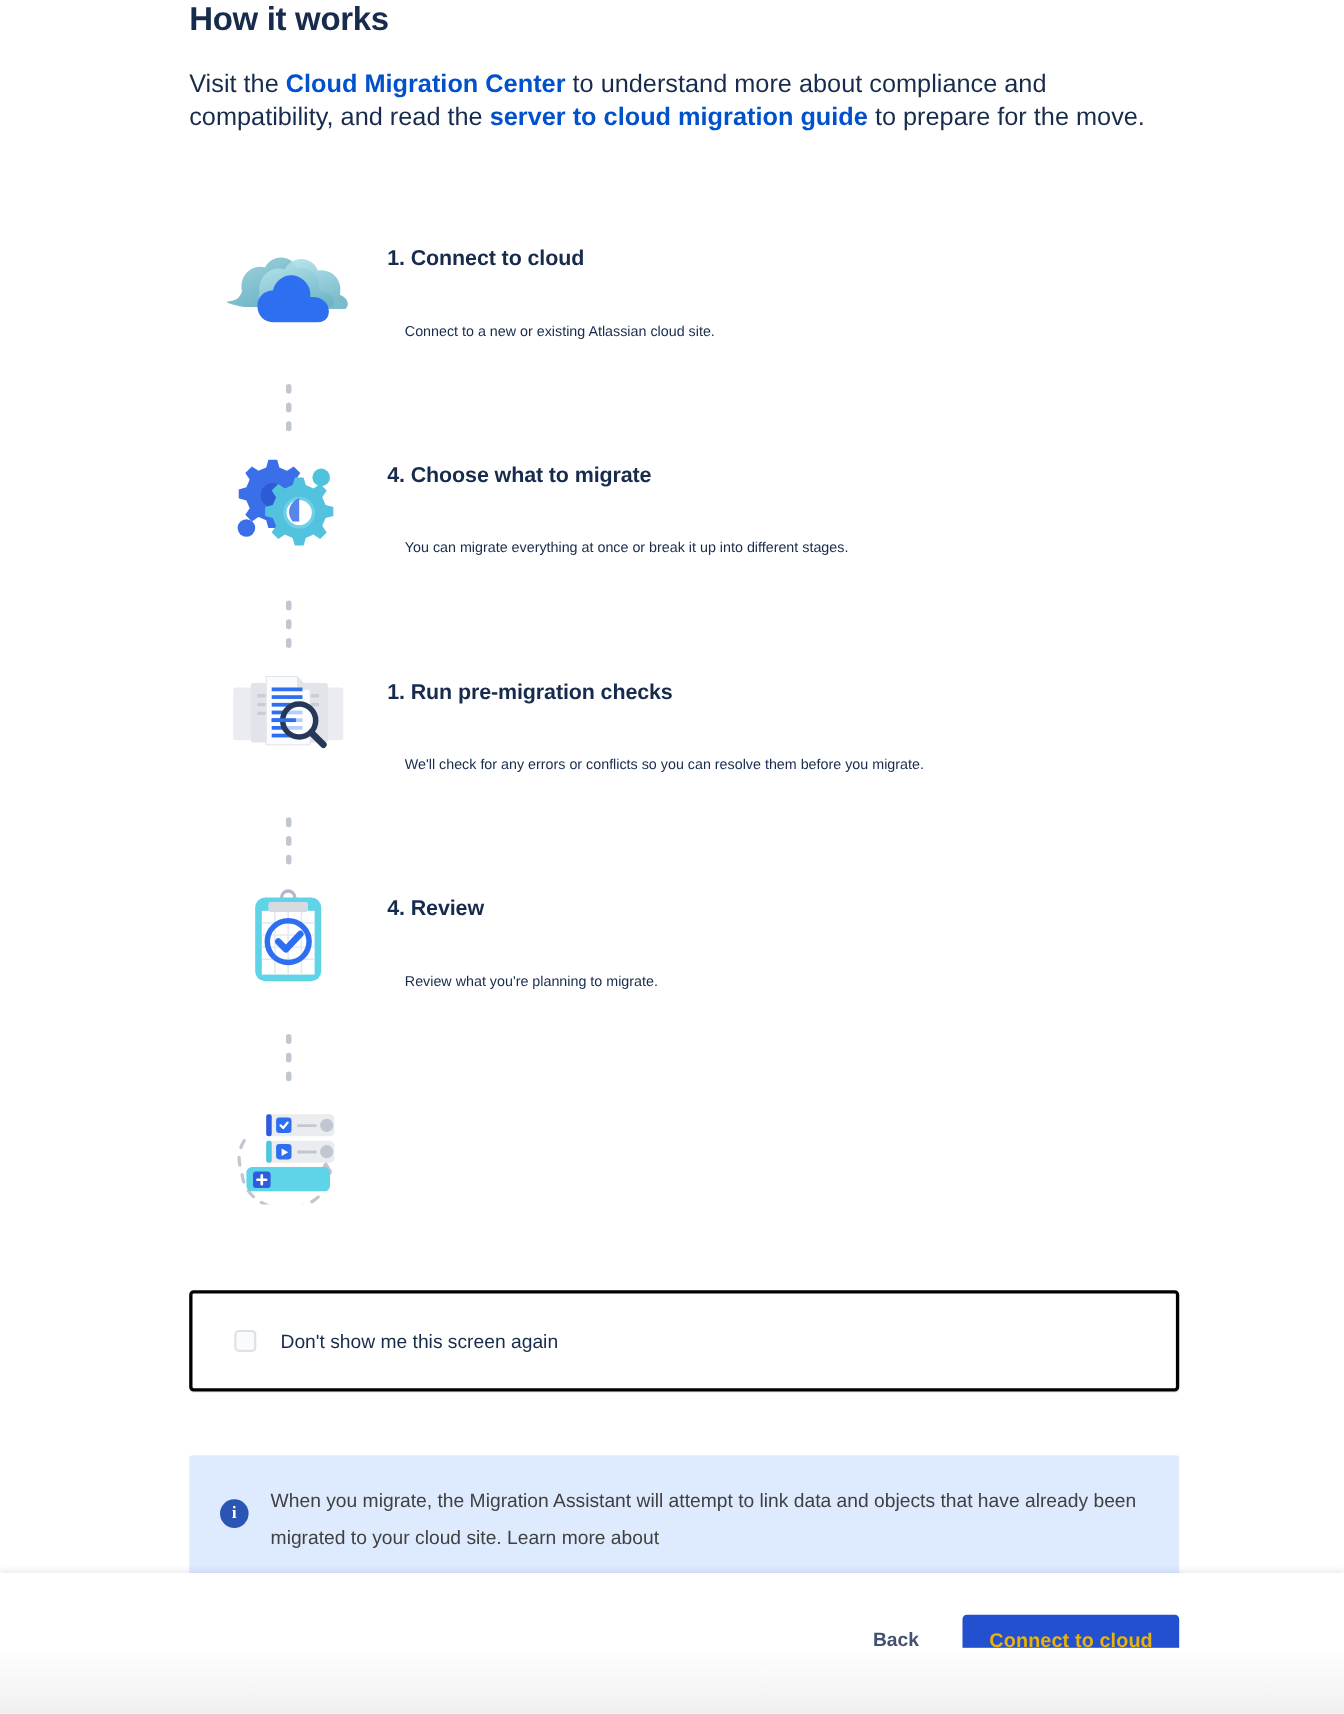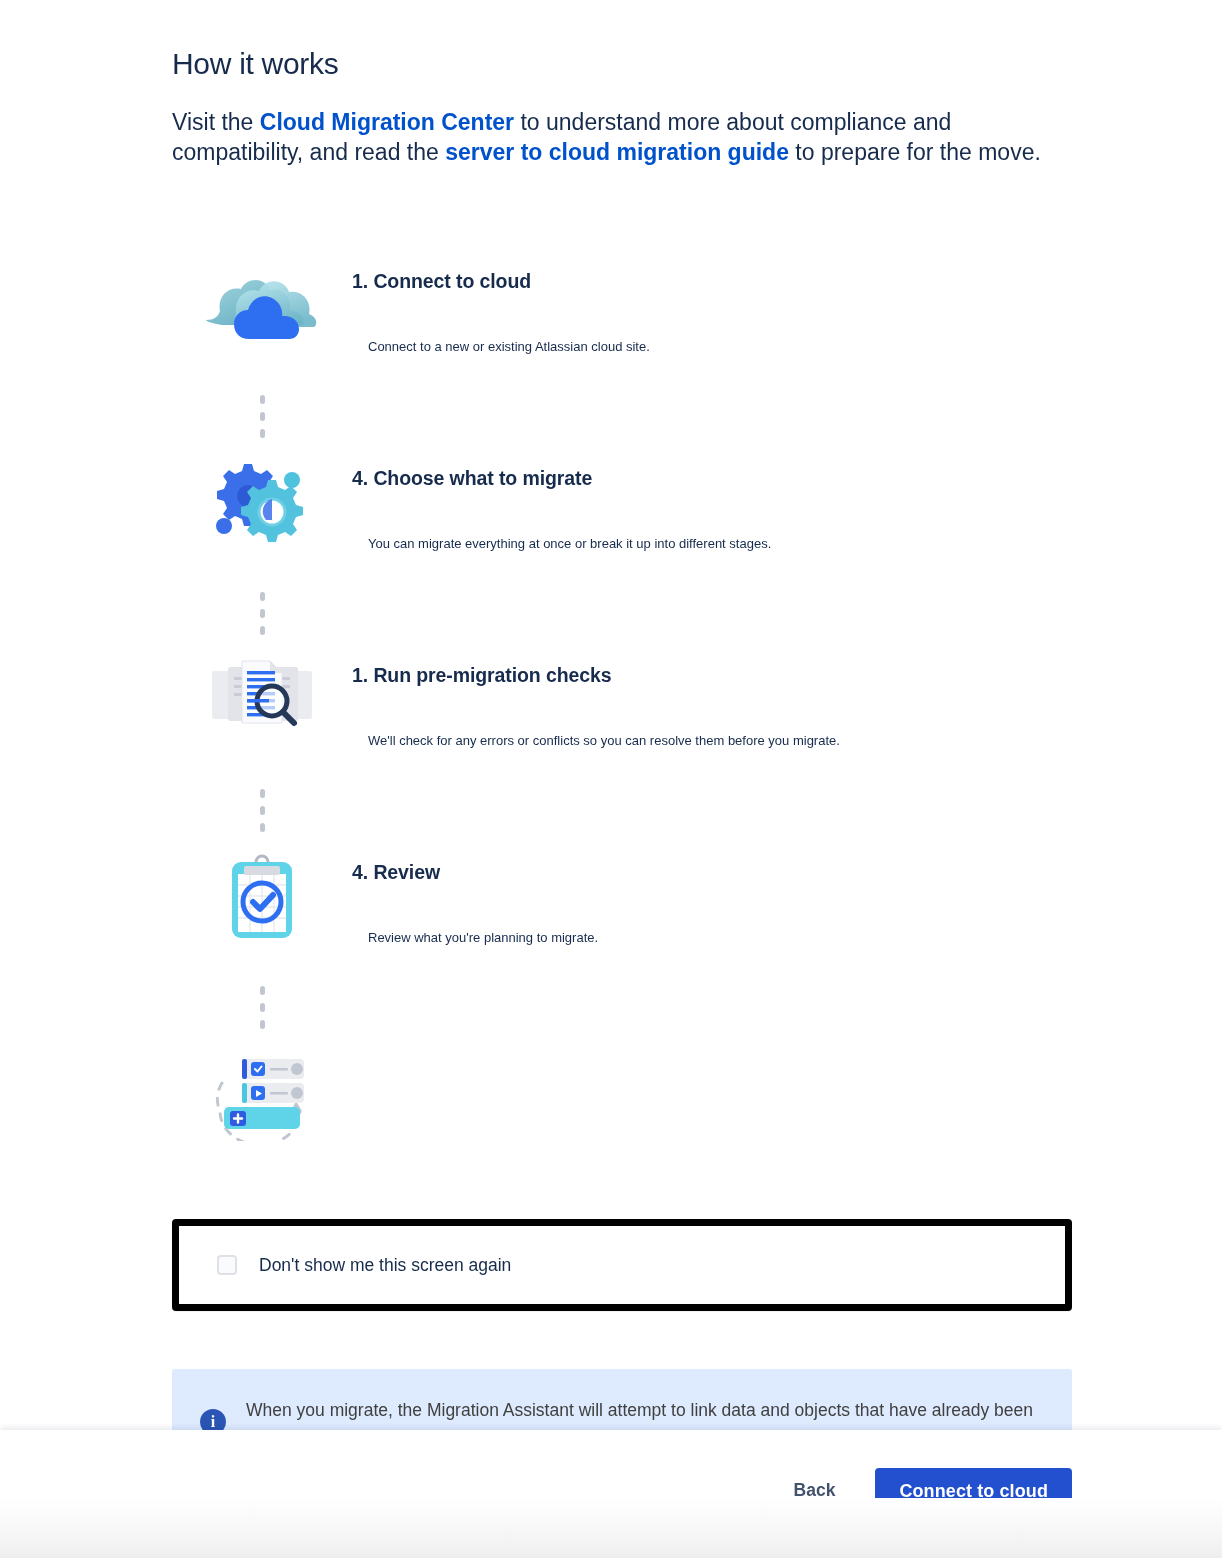--- a/index.html
+++ b/index.html
@@ -30,24 +30,23 @@
   .content {
     position: absolute;
     left: 172px;
     top: 0;
     width: 902px;
   }
 
   
   .page-title {
     margin: 0;
-    padding-top: 46px;
     font-size: 30px;
     line-height: 36px;
-    font-weight: 400;
+    font-weight: 700;
     letter-spacing: -0.3px;
     color: #172B4D;
   }
 
   .intro {
     margin: 0;
     padding-top: 25px;
     width: 880px;
     font-size: 23px;
     line-height: 30px;
@@ -123,21 +122,21 @@
     position: relative;
   }
   .icon-box svg { display: block; }
 
   
   .checkbox-card {
     margin-top: 84px;
     width: 900px;
     box-sizing: border-box;
     height: 92px;
-    border: 7px solid #000000;
+    border: 3px solid #000000;
     border-radius: 4px;
     background: #fff;
     display: flex;
     align-items: center;
     padding-left: 38px;
     box-shadow: 0 1px 1px rgba(9,30,66,0.06);
   }
   .cb {
     width: 20px;
     height: 20px;
@@ -227,21 +226,21 @@
     border-radius: 3px;
     cursor: pointer;
     margin-right: 24px;
   }
   .btn-primary {
     background: #2250CE;
     border: none;
     font-family: "Liberation Sans", sans-serif;
     font-size: 18px;
     font-weight: 700;
-    color: #ffffff;
+    color: #eab308;
     padding: 0 24px;
     height: 46px;
     border-radius: 4px;
     cursor: pointer;
     letter-spacing: 0.1px;
     text-align: right;
   }
 </style>
 </head>
 <body>

